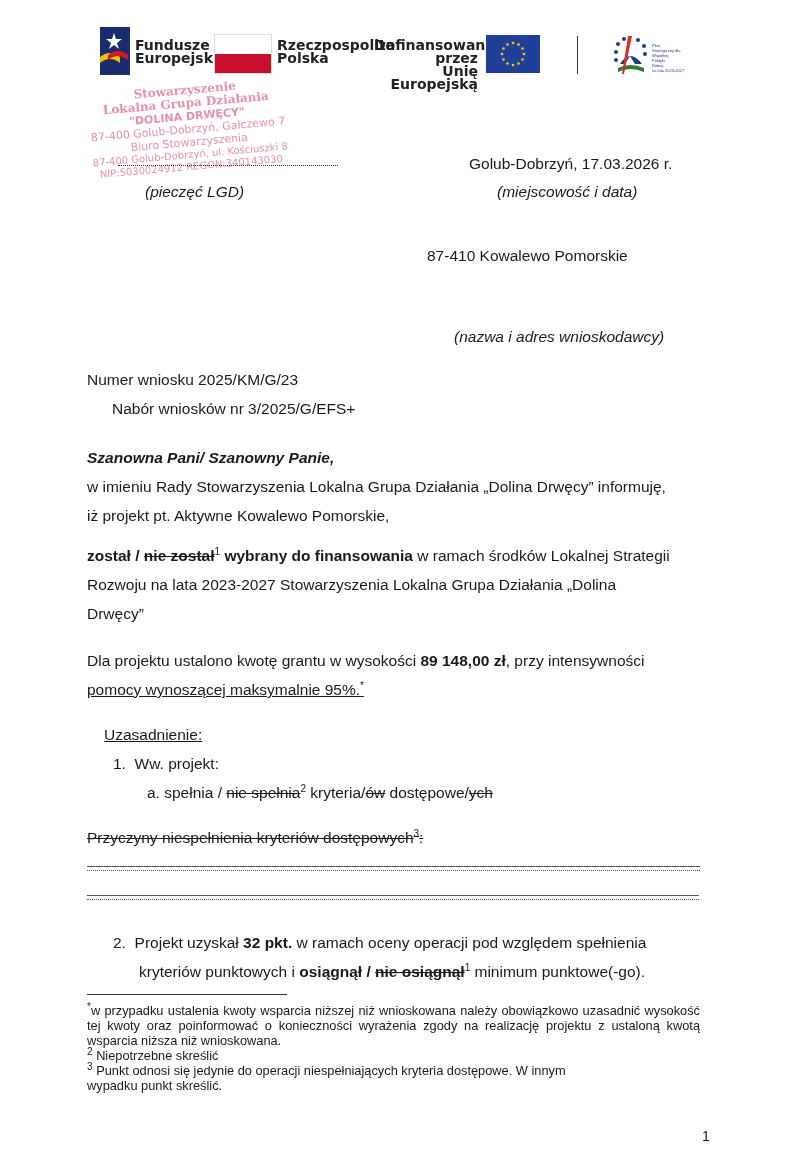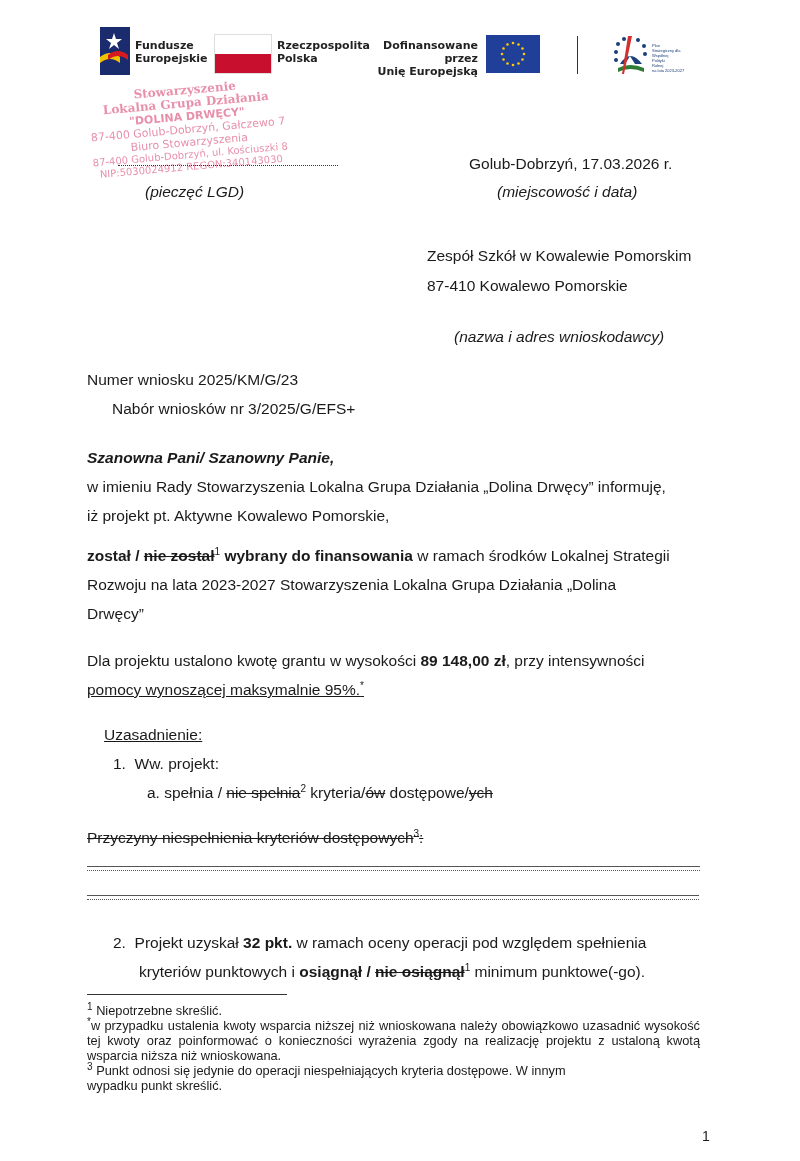--- a/index.html
+++ b/index.html
@@ -1,21 +1,21 @@
 <!DOCTYPE html>
 <html><head>
 <meta charset="utf-8">
 <style>
   html, body { margin: 0; padding: 0; }
   body {
     width: 800px; height: 1161px; background: #ffffff; position: relative; overflow: hidden;
     font-family: "Liberation Sans", sans-serif; color: #1a1a1a;
   }
   .abs { position: absolute; }
-  .logo-text { font-family: "DejaVu Sans", sans-serif; font-size: 11px; font-weight: bold; color: #222; line-height: 13px; }
+  .logo-text { font-family: "DejaVu Sans", sans-serif; font-size: 14px; font-weight: bold; color: #222; line-height: 13px; }
   .p { font-size: 15.5px; line-height: 20px; white-space: nowrap; }
   .it { font-style: italic; }
   .b { font-weight: bold; }
   .s { text-decoration: line-through; }
   sup { font-size: 10px; line-height: 0; }
   .dots { border-bottom: 1.5px dotted #333; }
   .stamp { color: #e06b8f; opacity: 0.75; font-family: "DejaVu Serif", serif; text-align: center; transform: rotate(-5deg); }
   .stamp div { white-space: nowrap; }
   .fn { font-size: 12.8px; line-height: 15px; }
   .justify { text-align: justify; white-space: normal; }
@@ -103,21 +103,20 @@
   <div style="font-size:10px;line-height:12px;font-family:'DejaVu Sans',sans-serif;">87-400 Golub-Dobrzyń, ul. Kościuszki 8</div>
   <div style="font-size:10px;line-height:12px;font-family:'DejaVu Sans',sans-serif;">NIP:5030024912  REGON:340143030</div>
 </div>
 <div class="abs dots" style="left:118px;top:165px;width:220px;"></div>
 <div class="abs p it" style="left:145px;top:182px;">(pieczęć LGD)</div>
 
 <div class="abs p" style="left:469px;top:154px;">Golub-Dobrzyń, 17.03.2026 r.</div>
 <div class="abs p it" style="left:497px;top:182px;">(miejscowość i data)</div>
 
 <div class="abs p" style="left:427px;top:241px;line-height:30px;">
-  <div>Zespół Szkół w Kowalewie Pomorskim</div>
   <div>87-410 Kowalewo Pomorskie</div>
 </div>
 <div class="abs p it" style="left:454px;top:327px;">(nazwa i adres wnioskodawcy)</div>
 
 <div class="abs p" style="left:87px;top:370px;">Numer wniosku 2025/KM/G/23</div>
 <div class="abs p" style="left:87px;top:399px;margin-left:25px;">Nabór wniosków nr 3/2025/G/EFS+</div>
 
 <div class="abs p b it" style="left:87px;top:448px;">Szanowna Pani/ Szanowny Panie,</div>
 <div class="abs p" style="left:87px;top:477px;">w imieniu Rady Stowarzyszenia Lokalna Grupa Działania „Dolina Drwęcy” informuję,</div>
 <div class="abs p" style="left:87px;top:506px;">iż projekt pt. Aktywne Kowalewo Pomorskie,</div>
@@ -163,18 +162,18 @@
 </div>
 <div class="abs p" style="left:139px;top:962px;">
   <span>kryteriów punktowych i</span>
   <span class="b">osiągnął /</span>
   <span class="b s">nie osiągnął</span><sup>1</sup>
   <span>minimum punktowe(-go).</span>
 </div>
 
 <div class="abs" style="left:87px;top:994px;width:200px;height:1px;background:#333;"></div>
 <div class="abs fn" style="left:87px;top:1003px;width:613px;">
-  <div><sup>1</sup> <span>Niepotrzebne skreślić.</span></div>
   <div class="justify"><sup>*</sup><span>w przypadku ustalenia kwoty wsparcia niższej niż wnioskowana należy obowiązkowo uzasadnić wysokość tej kwoty oraz poinformować o konieczności wyrażenia zgody na realizację projektu z ustaloną kwotą wsparcia niższa niż wnioskowana.</span></div>
+  <div><sup>2</sup> <span>Niepotrzebne skreślić</span></div>
   <div style="width:520px;"><sup>3</sup> <span>Punkt odnosi się jedynie do operacji niespełniających kryteria dostępowe. W innym wypadku punkt skreślić.</span></div>
 </div>
 
 <div class="abs" style="left:702px;top:1128px;font-size:14px;">1</div>
 
 </body></html>

